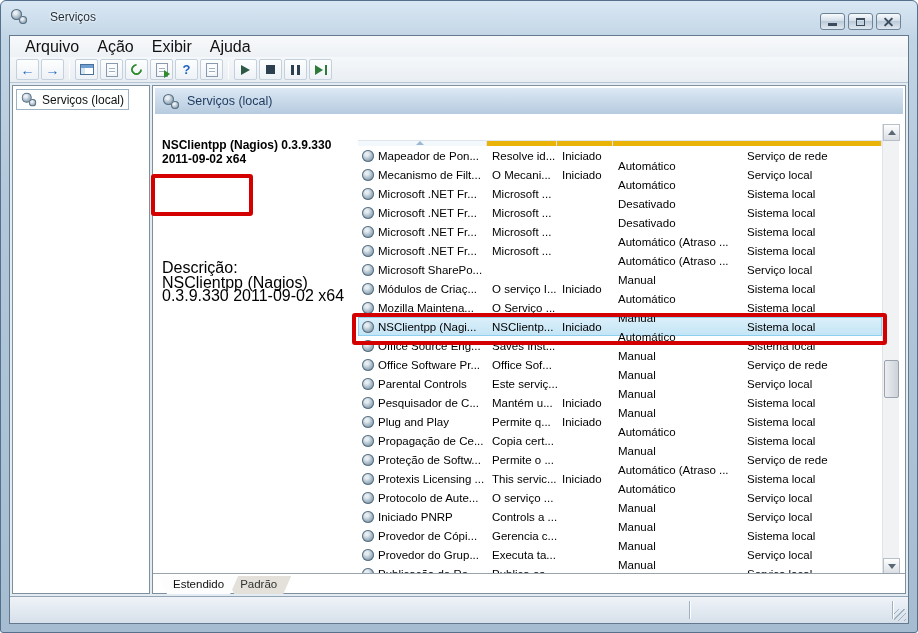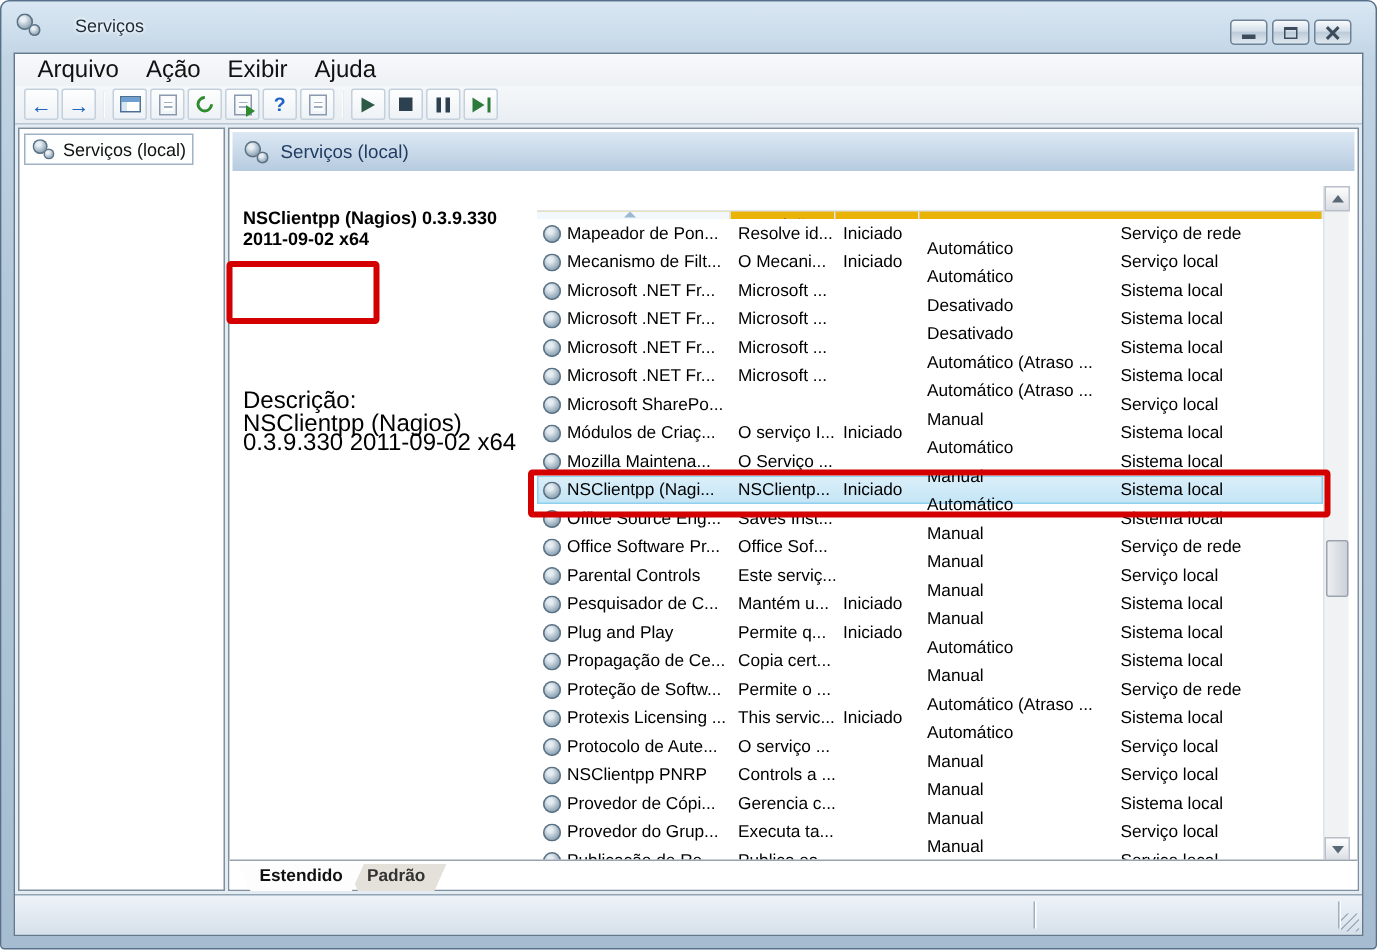--- a/index.html
+++ b/index.html
@@ -119,21 +119,21 @@
             background:linear-gradient(#fefefe,#d8dde3); border:1px solid #b9bfc8;
             display:flex; align-items:center; justify-content:center; }
   .sb-btn.up { top:0; } .sb-btn.down { bottom:0; }
   .sb-tri-up { width:0; height:0; border-left:4px solid transparent; border-right:4px solid transparent; border-bottom:5px solid #5a6775; }
   .sb-tri-down { width:0; height:0; border-left:4px solid transparent; border-right:4px solid transparent; border-top:5px solid #5a6775; }
   .sb-thumb { position:absolute; left:1px; width:15px; top:236px; height:38px;
               background:linear-gradient(90deg,#eceef1,#ccd2d9); border:1px solid #9aa2ad; border-radius:2px; }
 
   
   .tabs-row { position:absolute; left:0; right:0; bottom:0; height:20px; background:#fff;
-              border-top:1px solid #9aa4ae;font-weight:bold; }
+              border-top:1px solid #9aa4ae; }
   .tab { position:relative; top:0; display:inline-block; height:18px; padding:2px 14px 0;
          font-size:11.5px; color:#111;
          clip-path:polygon(0 0, 100% 0, calc(100% - 8px) 100%, 8px 100%); }
   .tab.active { background:#fdfdfd; filter:drop-shadow(0 1px 0 #8a949e); margin-left:6px; z-index:2; }
   .tab.inactive { background:#e4e1da; filter:drop-shadow(0 1px 0 #8a949e); margin-left:-12px; z-index:1; color:#333; }
 
   
   .statusbar { position:absolute; left:0; right:0; bottom:0; height:27px;
                background:linear-gradient(#eff3f8,#d6e0ea); border-top:1px solid #93a5b5; }
   .groove { position:absolute; top:4px; bottom:4px; width:2px; border-left:1px solid #9fb0c0; border-right:1px solid #ffffff; }
@@ -468,21 +468,21 @@
       <span class="cell-text">Protocolo de Aute...</span>
     </div>
     <div class="cell c-desc">O serviço ...</div>
     <div class="cell c-status"></div>
     <div class="cell c-startup">Manual</div>
     <div class="cell c-logon">Serviço local</div>
   </div>
             <div class="trow">
     <div class="cell c-name">
       <span class="svc-icon"></span>
-      <span class="cell-text">NSClientpp PNRP</span>
+      <span class="cell-text">Iniciado PNRP</span>
     </div>
     <div class="cell c-desc">Controls a ...</div>
     <div class="cell c-status"></div>
     <div class="cell c-startup">Manual</div>
     <div class="cell c-logon">Serviço local</div>
   </div>
             <div class="trow">
     <div class="cell c-name">
       <span class="svc-icon"></span>
       <span class="cell-text">Provedor de Cópi...</span>

